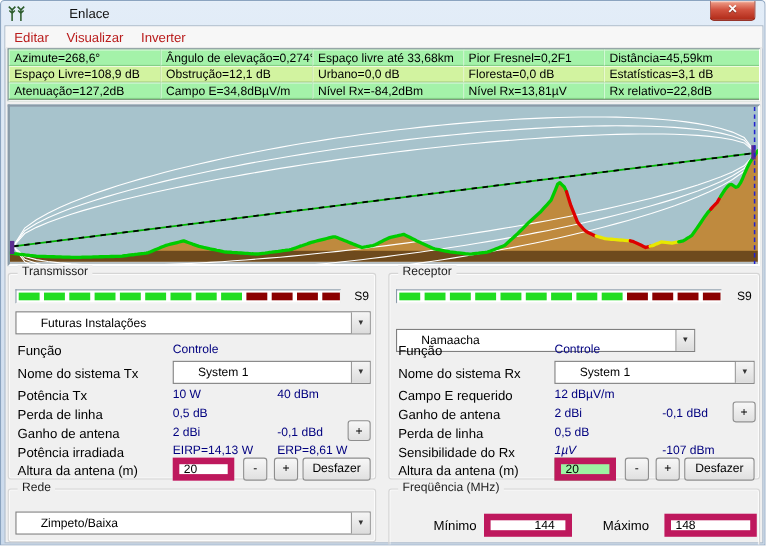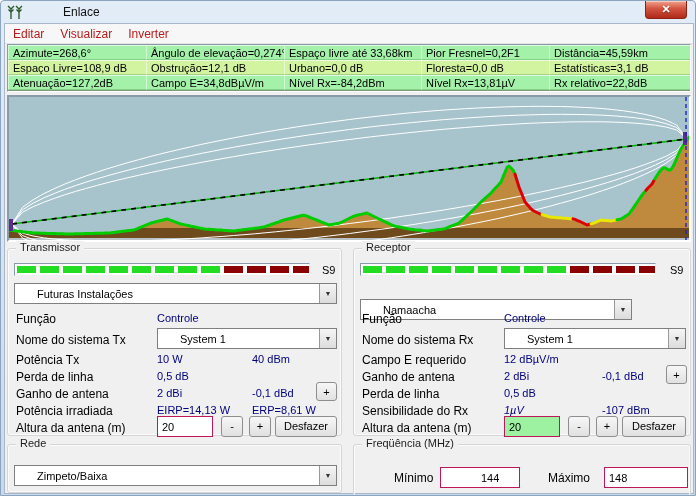--- a/index.html
+++ b/index.html
@@ -42,21 +42,21 @@
   .meter .seg { width:19px; height:7px; flex:0 0 auto; }
   .meter-label { position:absolute; font-size:11px; color:#000; }
 
   .combo { position:absolute; height:21px; background:#fff; border:1px solid #7f7f7f; display:flex; align-items:center; }
   .combo .cval { flex:1; font-size:11px; padding-left:22px; color:#000; white-space:nowrap; overflow:hidden; }
   .combo .carrow { width:17px; height:100%; background:linear-gradient(#f5f5f5,#dcdcdc); border-left:1px solid #9a9a9a; display:flex; align-items:center; justify-content:center; font-size:7px; color:#333; }
 
   .lbl { position:absolute; font-size:12px; color:#000; white-space:nowrap; }
   .val { position:absolute; font-size:11px; color:#00007f; white-space:nowrap; }
 
-  .tinput { position:absolute; height:21px; border:1px solid #be185d; background:#fff; font-size:11px; font-family:"Liberation Sans",sans-serif; padding-left:4px; color:#000; }
+  .tinput { position:absolute; height:21px; border:6px solid #be185d; background:#fff; font-size:11px; font-family:"Liberation Sans",sans-serif; padding-left:4px; color:#000; }
   .tinput.green { background:#9df2a2; }
 
   .btn { position:absolute; height:21px; background:linear-gradient(#f7f7f7,#e0e0e0); border:1px solid #8e8e8e; border-radius:3px; font-size:11px; color:#000; text-align:center; line-height:19px; }
   .btn.sm { width:22px; }
 </style>
 </head>
 <body>
 
 <div id="window">
   <div class="titlebar">

